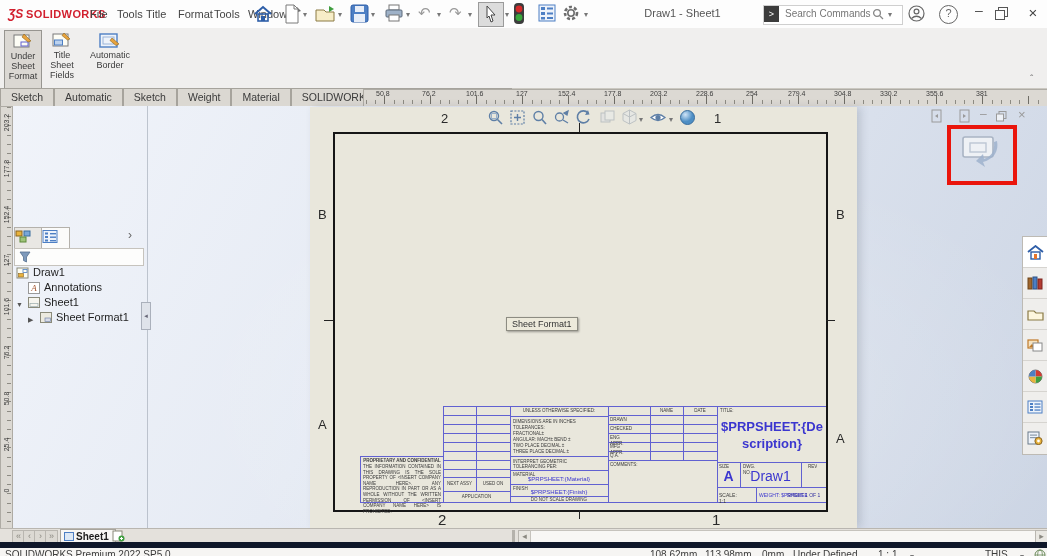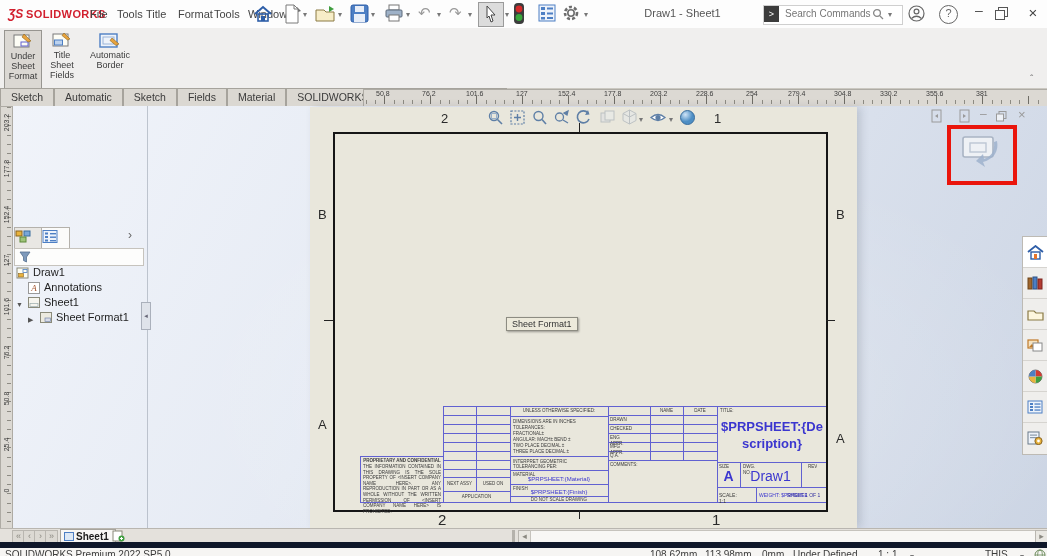--- a/index.html
+++ b/index.html
@@ -222,21 +222,21 @@
         </svg>
       <span>Automatic Border</span>
     </div>
     <span class="abs" style="left:1030px;top:46px;font-size:10px;color:#777;">ˆ</span>
   </div>
 
   <div class="abs tabrow">
     <span class="ctab">Sketch</span>
     <span class="ctab">Automatic</span>
     <span class="ctab">Sketch</span>
-    <span class="ctab">Fields</span>
+    <span class="ctab">Weight</span>
     <span class="ctab">Material</span>
     <span class="ctab">SOLIDWORKS Add-Ins</span>
     <span class="ctab active">Sheet Format</span>
   </div>
 
   <div class="abs ruler-h">
     <div class="minor"></div>
       <div class="major"></div>
     <span class="rlabel" style="left:12px;">50.8</span>
     <span class="rlabel" style="left:58px;">76.2</span>

